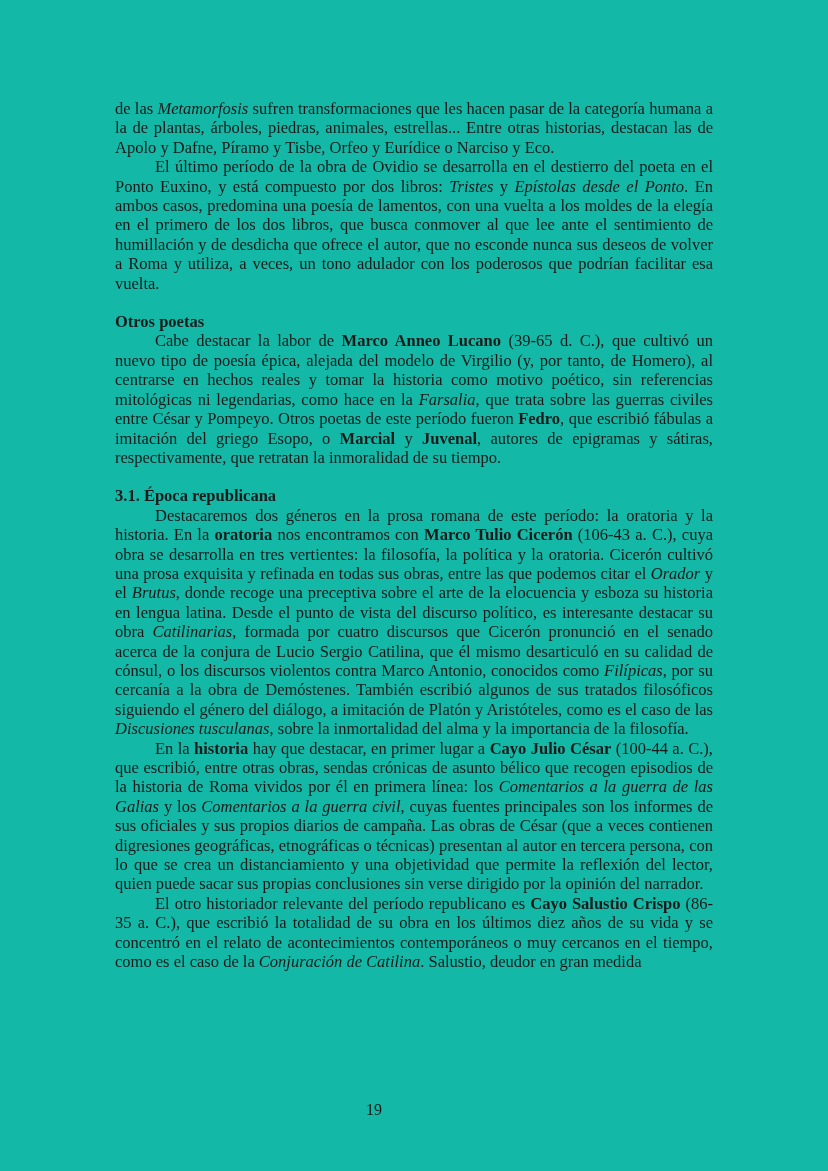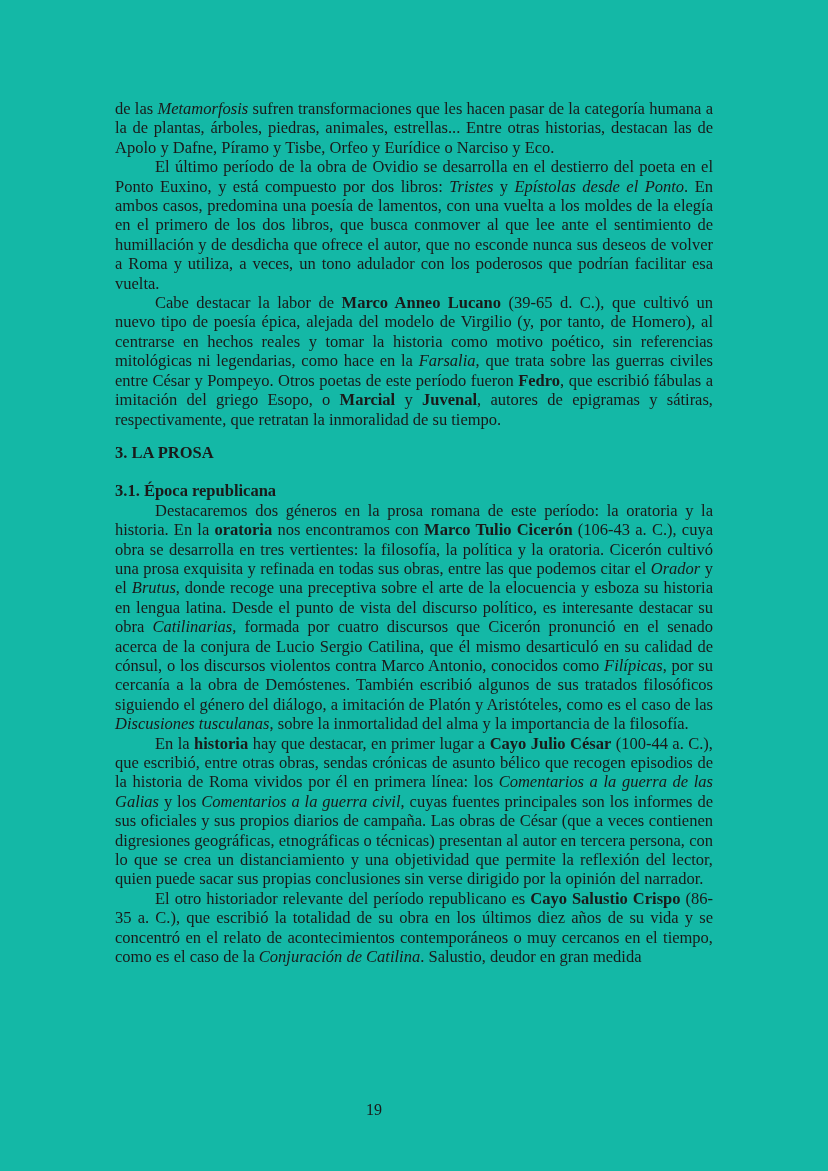--- a/index.html
+++ b/index.html
@@ -43,21 +43,21 @@
     color: #1a1a1a;
   }
 </style>
 </head>
 <body>
 
 <div class="doc-page">
   <div class="content">
       <p class="para noindent"><span>de las </span><span class="italic">Metamorfosis</span><span> sufren transformaciones que les hacen pasar de la categoría humana a la de plantas, árboles, piedras, animales, estrellas... Entre otras historias, destacan las de Apolo y Dafne, Píramo y Tisbe, Orfeo y Eurídice o Narciso y Eco.</span></p>
       <p class="para"><span>El último período de la obra de Ovidio se desarrolla en el destierro del poeta en el Ponto Euxino, y está compuesto por dos libros: </span><span class="italic">Tristes</span><span> y </span><span class="italic">Epístolas desde el Ponto</span><span>. En ambos casos, predomina una poesía de lamentos, con una vuelta a los moldes de la elegía en el primero de los dos libros, que busca conmover al que lee ante el sentimiento de humillación y de desdicha que ofrece el autor, que no esconde nunca sus deseos de volver a Roma y utiliza, a veces, un tono adulador con los poderosos que podrían facilitar esa vuelta.</span></p>
+      <p class="h2"><span class="bold">Otros poetas</span></p>
       <p class="para"><span>Cabe destacar la labor de </span><span class="bold">Marco Anneo Lucano</span><span> (39-65 d. C.), que cultivó un nuevo tipo de poesía épica, alejada del modelo de Virgilio (y, por tanto, de Homero), al centrarse en hechos reales y tomar la historia como motivo poético, sin referencias mitológicas ni legendarias, como hace en la </span><span class="italic">Farsalia</span><span>, que trata sobre las guerras civiles entre César y Pompeyo. Otros poetas de este período fueron </span><span class="bold">Fedro</span><span>, que escribió fábulas a imitación del griego Esopo, o </span><span class="bold">Marcial</span><span> y </span><span class="bold">Juvenal</span><span>, autores de epigramas y sátiras, respectivamente, que retratan la inmoralidad de su tiempo.</span></p>
-      <p class="h1"><span class="bold">3. LA PROSA</span></p>
       <p class="h2"><span class="bold">3.1. Época republicana</span></p>
       <p class="para"><span>Destacaremos dos géneros en la prosa romana de este período: la oratoria y la historia. En la </span><span class="bold">oratoria</span><span> nos encontramos con </span><span class="bold">Marco Tulio Cicerón</span><span> (106-43 a. C.), cuya obra se desarrolla en tres vertientes: la filosofía, la política y la oratoria. Cicerón cultivó una prosa exquisita y refinada en todas sus obras, entre las que podemos citar el </span><span class="italic">Orador</span><span> y el </span><span class="italic">Brutus</span><span>, donde recoge una preceptiva sobre el arte de la elocuencia y esboza su historia en lengua latina. Desde el punto de vista del discurso político, es interesante destacar su obra </span><span class="italic">Catilinarias</span><span>, formada por cuatro discursos que Cicerón pronunció en el senado acerca de la conjura de Lucio Sergio Catilina, que él mismo desarticuló en su calidad de cónsul, o los discursos violentos contra Marco Antonio, conocidos como </span><span class="italic">Filípicas</span><span>, por su cercanía a la obra de Demóstenes. También escribió algunos de sus tratados filosóficos siguiendo el género del diálogo, a imitación de Platón y Aristóteles, como es el caso de las </span><span class="italic">Discusiones tusculanas</span><span>, sobre la inmortalidad del alma y la importancia de la filosofía.</span></p>
       <p class="para"><span>En la </span><span class="bold">historia</span><span> hay que destacar, en primer lugar a </span><span class="bold">Cayo Julio César</span><span> (100-44 a. C.), que escribió, entre otras obras, sendas crónicas de asunto bélico que recogen episodios de la historia de Roma vividos por él en primera línea: los </span><span class="italic">Comentarios a la guerra de las Galias</span><span> y los </span><span class="italic">Comentarios a la guerra civil</span><span>, cuyas fuentes principales son los informes de sus oficiales y sus propios diarios de campaña. Las obras de César (que a veces contienen digresiones geográficas, etnográficas o técnicas) presentan al autor en tercera persona, con lo que se crea un distanciamiento y una objetividad que permite la reflexión del lector, quien puede sacar sus propias conclusiones sin verse dirigido por la opinión del narrador.</span></p>
       <p class="para"><span>El otro historiador relevante del período republicano es </span><span class="bold">Cayo Salustio Crispo</span><span> (86-35 a. C.), que escribió la totalidad de su obra en los últimos diez años de su vida y se concentró en el relato de acontecimientos contemporáneos o muy cercanos en el tiempo, como es el caso de la </span><span class="italic">Conjuración de Catilina</span><span>. Salustio, deudor en gran medida</span></p>
     </div>
   <div class="page-number">19</div>
 </div>
 
 </body></html>

